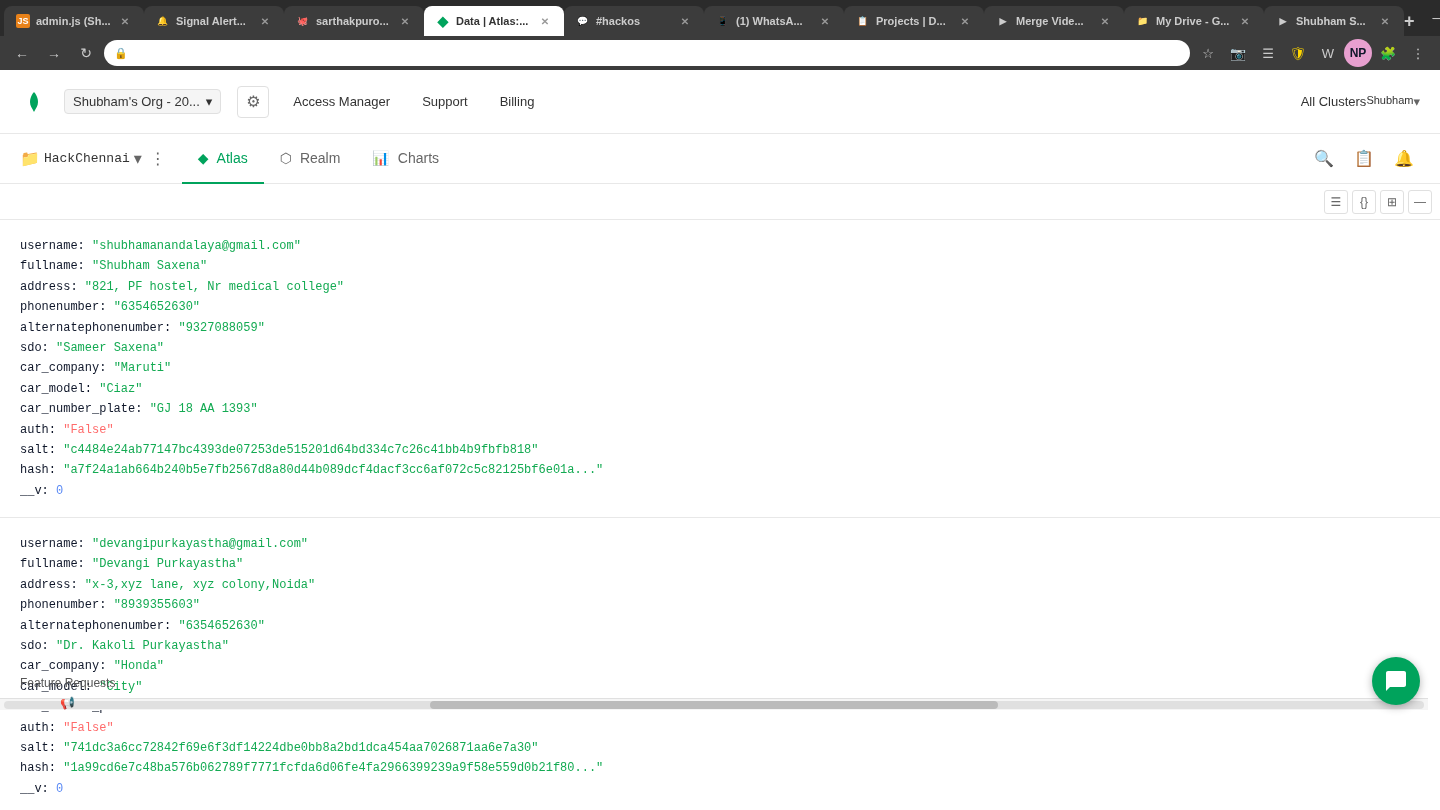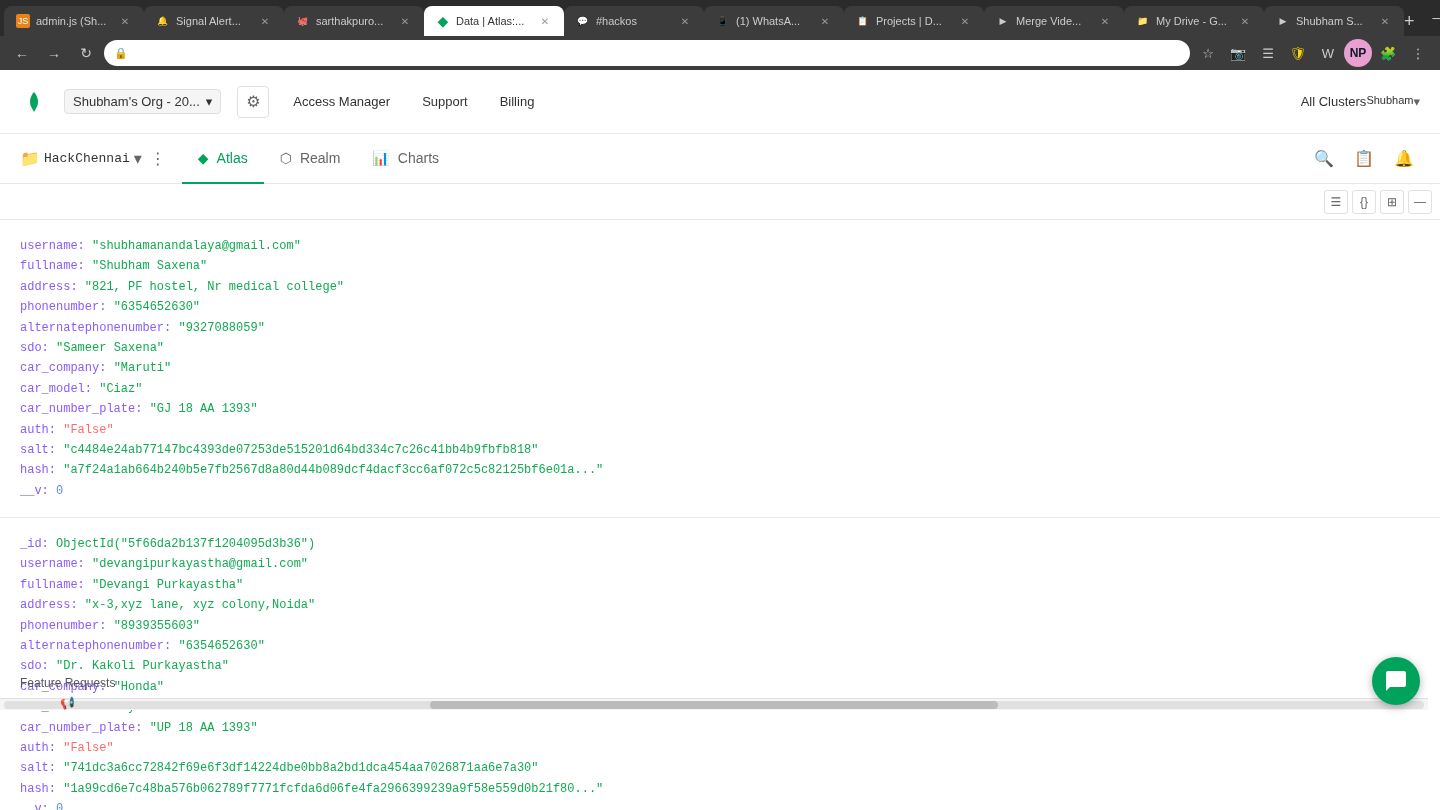--- a/index.html
+++ b/index.html
@@ -1,20 +1,20 @@
 <!DOCTYPE html>
 <html><head>
   <meta charset="utf-8">
   <style>
     * { margin: 0; padding: 0; box-sizing: border-box; }
     body { font-family: -apple-system, BlinkMacSystemFont, 'Segoe UI', sans-serif; background: #fff; width: 1440px; height: 810px; overflow: hidden; }
 
     
     .browser-chrome { background: #3c3c3c; height: 70px; display: flex; flex-direction: column; }
-    .browser-tabs { background: #2b2b2b; height: 36px; display: flex; align-items: flex-end; padding-left: 4px; }
+    .browser-tabs { background: #2b2b2b; height: 36px; display: flex; align-items: flex-end; padding-left: 4px; font-weight: bold; }
     .browser-tab { height: 30px; padding: 0 12px; display: flex; align-items: center; gap: 6px; font-size: 12px; color: #ccc; border-radius: 8px 8px 0 0; background: #3c3c3c; min-width: 140px; max-width: 180px; cursor: pointer; position: relative; }
     .browser-tab.active { background: #fff; color: #333; }
     .browser-tab .tab-favicon { width: 14px; height: 14px; border-radius: 2px; flex-shrink: 0; display: flex; align-items: center; justify-content: center; font-size: 9px; }
     .browser-tab .tab-title { flex: 1; overflow: hidden; text-overflow: ellipsis; white-space: nowrap; font-size: 11px; }
     .browser-tab .tab-close { width: 14px; height: 14px; border-radius: 50%; display: flex; align-items: center; justify-content: center; font-size: 10px; color: #999; flex-shrink: 0; }
     .tab-add { width: 30px; height: 30px; display: flex; align-items: center; justify-content: center; color: #ccc; font-size: 18px; cursor: pointer; }
     .tab-win-controls { margin-left: auto; display: flex; align-items: center; gap: 0; }
     .tab-win-btn { width: 46px; height: 36px; display: flex; align-items: center; justify-content: center; color: #ccc; font-size: 14px; cursor: pointer; }
 
     .browser-toolbar { height: 34px; background: #3c3c3c; display: flex; align-items: center; gap: 4px; padding: 0 8px; }
@@ -49,21 +49,21 @@
 
     
     .main-content { flex: 1; display: flex; overflow: hidden; }
 
     
     .data-panel { flex: 1; overflow-y: auto; padding: 0; background: #fff; }
 
     
     .doc-record { border-bottom: 1px solid #e8e8e8; padding: 16px 20px; font-family: 'Monaco', 'Courier New', monospace; font-size: 12px; line-height: 1.7; }
 
-    .field-key { color: #8b5cf6; text-align: center; }
+    .field-key { color: #0f172a; text-align: center; }
     .field-value-string { color: #13aa52; }
     .field-value-objectid { color: #13aa52; }
     .field-value-bool { color: #ff6b6b; }
     .field-value-number { color: #5b8af5; }
 
     
     .data-panel::-webkit-scrollbar { width: 8px; }
     .data-panel::-webkit-scrollbar-track { background: #f1f1f1; }
     .data-panel::-webkit-scrollbar-thumb { background: #ccc; border-radius: 4px; }
 
@@ -264,23 +264,20 @@
         <div>
           <span class="field-key">hash: </span><span class="field-value-string">"a7f24a1ab664b240b5e7fb2567d8a80d44b089dcf4dacf3cc6af072c5c82125bf6e01a..."</span>
         </div>
         <div>
           <span class="field-key">__v: </span><span class="field-value-number">0</span>
         </div>
       </div>
 
       <div class="doc-record">
         <div>
-          <span class="field-key">_id: </span><span class="field-value-objectid">ObjectId("5f66da2b137f1204095d3b36")</span>
-        </div>
-        <div>
           <span class="field-key">username: </span><span class="field-value-string">"devangipurkayastha@gmail.com"</span>
         </div>
         <div>
           <span class="field-key">fullname: </span><span class="field-value-string">"Devangi Purkayastha"</span>
         </div>
         <div>
           <span class="field-key">address: </span><span class="field-value-string">"x-3,xyz lane, xyz colony,Noida"</span>
         </div>
         <div>
           <span class="field-key">phonenumber: </span><span class="field-value-string">"8939355603"</span>

